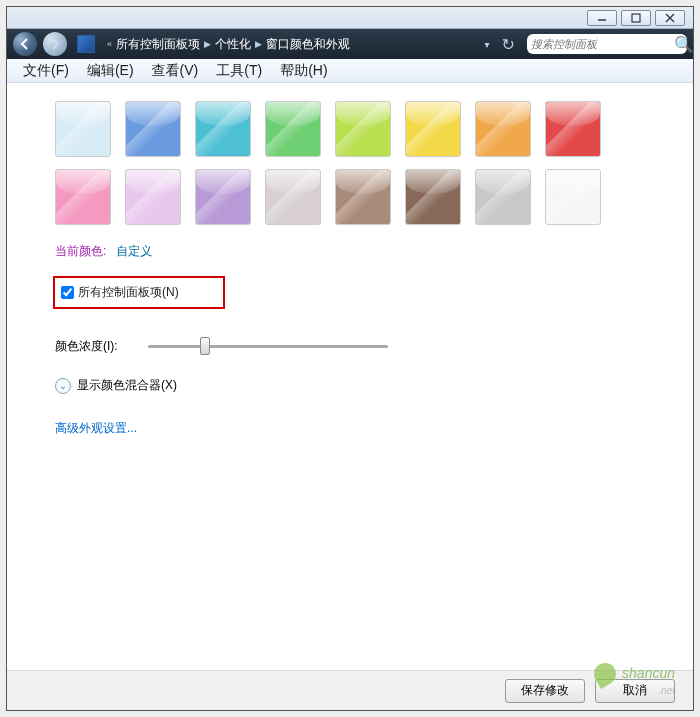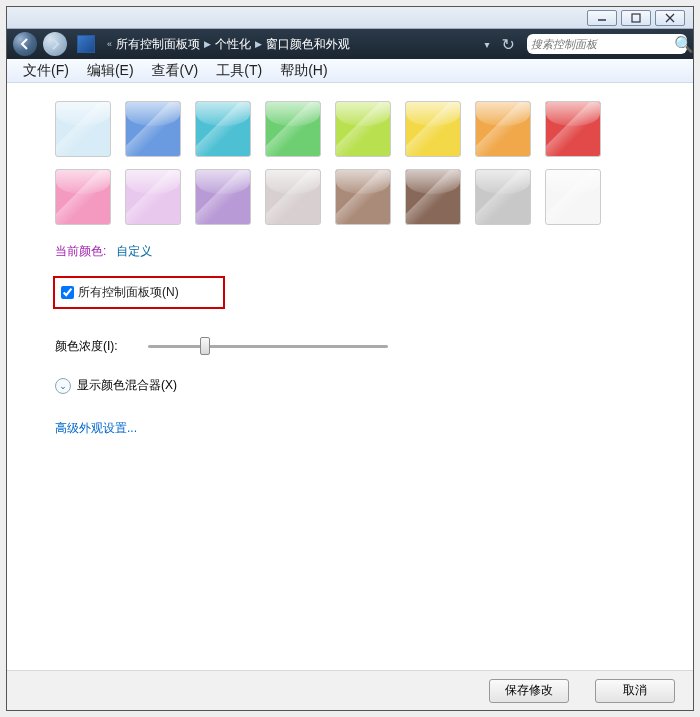--- a/index.html
+++ b/index.html
@@ -50,21 +50,21 @@
 .slider-row { display: flex; align-items: center; margin-left: 14px; margin-bottom: 22px; font-size: 12px; gap: 30px; margin-top: 11px; }
 .slider-track { width: 240px; height: 3px; background: #aaa; position: relative; border-radius: 2px; }
 .slider-thumb { position: absolute; left: 54px; top: -8px; width: 10px; height: 18px; background: linear-gradient(#f8f8f8,#d8d8d8); border: 1px solid #888; border-radius: 2px; }
 
 .mixer-row { display: flex; align-items: center; gap: 6px; margin-left: 14px; margin-bottom: 24px; font-size: 12px; cursor: default; }
 .expander-icon { width: 16px; height: 16px; border: 1px solid #8aa; border-radius: 50%; display: flex; align-items: center; justify-content: center; font-size: 9px; color: #468; background: #f4faff; }
 
 .link { color: #0066cc; font-size: 12px; margin-left: 14px; cursor: default; }
 
 
-.footer { height: 40px; border-top: 1px solid #d8d8d8; background: #f1f1f1; display: flex; align-items: center; justify-content: flex-end; padding-right: 18px; gap: 26px; }
+.footer { height: 40px; border-top: 1px solid #d8d8d8; background: #f1f1f1; display: flex; align-items: center; justify-content: flex-end; padding-right: 18px; gap: 10px; }
 .footer button { min-width: 80px; height: 24px; font-size: 12px; background: linear-gradient(#fafafa,#e4e4e4); border: 1px solid #999; border-radius: 3px; cursor: default; }
 
 .watermark { position: absolute; right: 18px; bottom: 14px; font-size: 14px; color: #6cae3e; opacity: 0.7; font-style: italic; pointer-events: none; }
 .watermark .leaf { display: inline-block; width: 22px; height: 22px; border-radius: 50% 50% 50% 0; background: #8cc24a; transform: rotate(-30deg); vertical-align: middle; margin-right: 2px; }
 </style>
 </head>
 <body>
 
 <div class="window">
 
@@ -167,14 +167,19 @@
     </div>
 
     <a class="link">高级外观设置...</a>
   </div>
 
   <div class="footer">
     <button>保存修改</button>
     <button>取消</button>
   </div>
 
+  <div class="watermark">
+    <span class="leaf"></span>
+    <span>shancun</span>
+    <span style="font-size:10px;color:#aaa;display:block;text-align:right;">.net</span>
+  </div>
 
 </div>
 
 </body></html>

